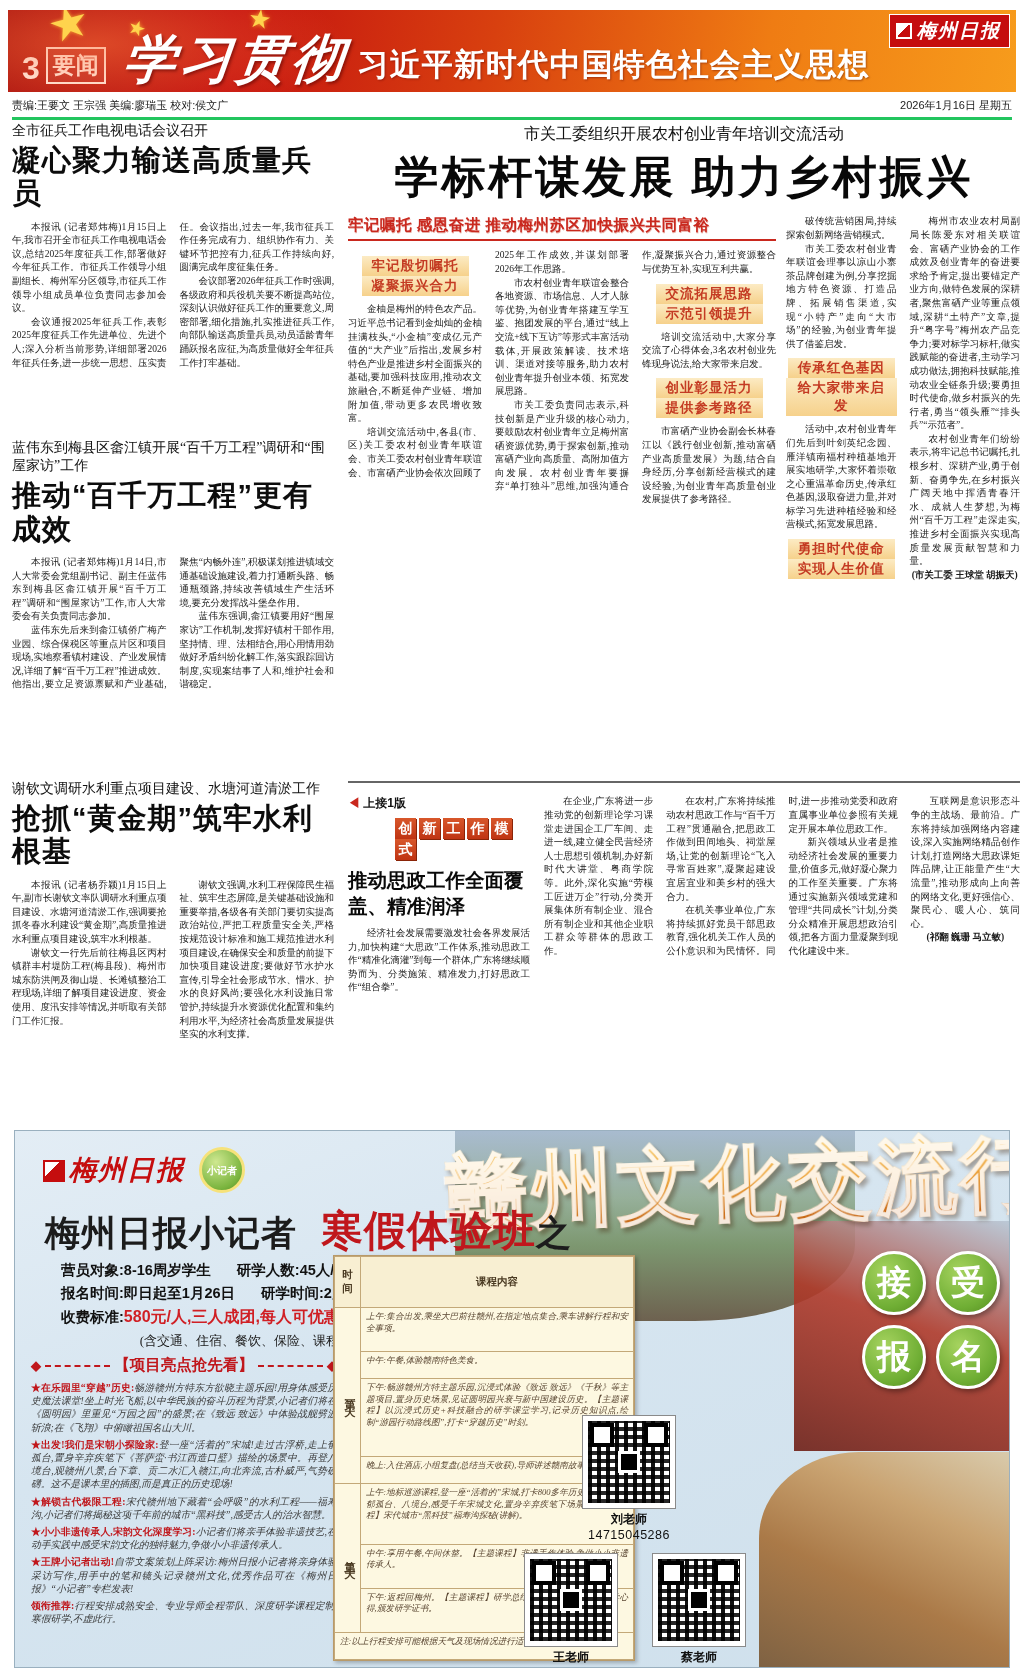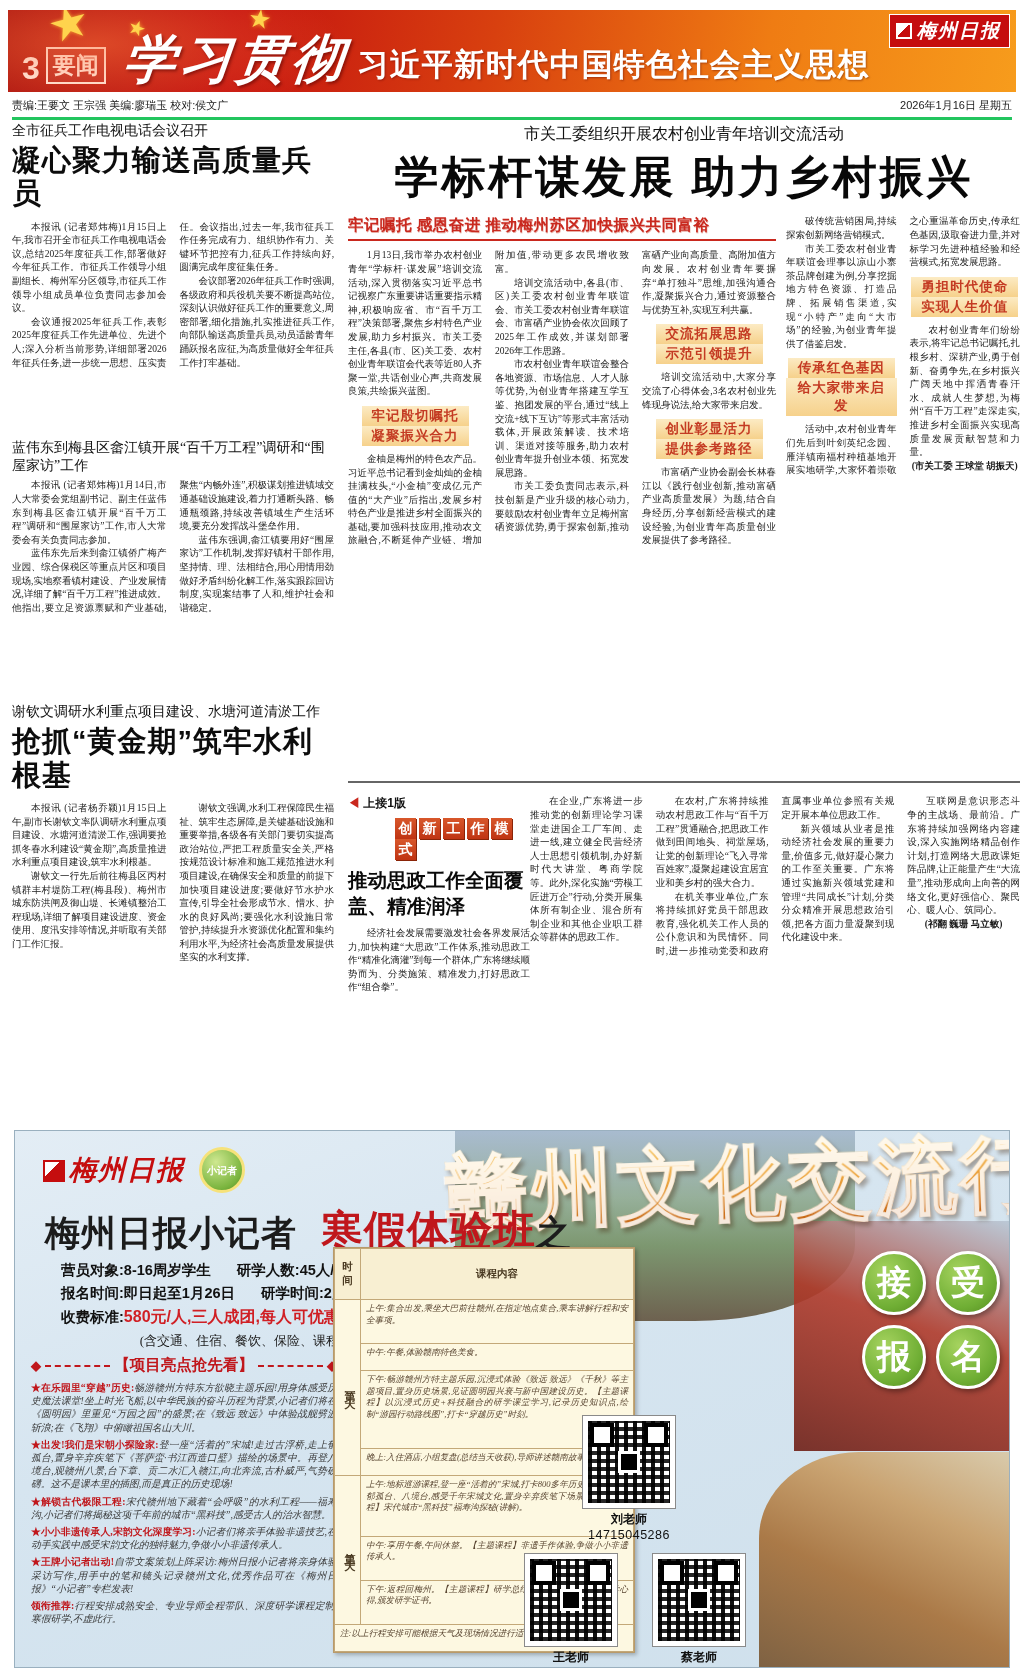--- a/index.html
+++ b/index.html
@@ -58,21 +58,21 @@
   .flow2 { column-count:2; column-gap:13px; height:552px; overflow:hidden; }
   .flow3, .flow2 { text-align:justify; font-size:9.5px; line-height:13.6px; color:#1a1a1a; }
   .flow3 p, .flow2 p, .cont-body p, .cont-lead { text-indent:2em; }
   .subhead { text-align:center; margin:7px 0; break-inside:avoid; }
   .subhead span { display:inline-block; background:linear-gradient(180deg,#fcebc4,#f6d18b); color:#c43b23;
     font-weight:900; font-size:13.5px; padding:1px 10px; line-height:18px; font-family:"Liberation Sans",sans-serif; letter-spacing:1px;}
   .byline { text-align:center; text-indent:0 !important; font-weight:bold; }
 
   
   .cont-divider { border:none; border-top:2.5px solid #666; margin:14px 0 12px; }
-  .continuation { display:flex; }
+  .continuation { display:flex; gap:14px; }
   .cont-left { width:182px; flex:none; }
   .backref { font-size:12px; font-weight:bold; color:#111; margin-bottom:6px; font-family:"Liberation Sans",sans-serif;}
   .backref .tri { color:#c9281e; }
   .tagrow { margin-bottom:8px;padding-left:47px; }
   .tagrow span { display:inline-block; width:21px; height:21px; background:linear-gradient(180deg,#d8572b,#bf3413);
     color:#fff; font-weight:bold; font-size:14px; text-align:center; line-height:21px; margin-right:3px;
     font-family:"Liberation Sans",sans-serif; box-shadow:1px 1px 0 #8a2408;}
   .cont-hl { font-size:19.5px; font-weight:900; line-height:1.3; color:#0a0a0a; font-family:"Liberation Sans",sans-serif; margin-bottom:8px;}
   .cont-lead { font-size:9.5px; line-height:13.6px; text-align:justify; color:#1a1a1a; }
   .cont-body { flex:1; column-count:4; column-gap:13px; height:208px; overflow:hidden;
@@ -109,21 +109,21 @@
   .ad-note { font-weight:normal; font-size:13px; text-align:center; width:400px; color:#222; font-family:"Liberation Serif",serif;}
   .hl-box { position:absolute; left:16px; top:224px; width:306px; z-index:3; }
   .hl-title { display:flex; align-items:center; gap:4px; color:#c0171c; font-weight:900; font-size:15.5px;
     font-family:"Liberation Sans",sans-serif; margin-bottom:5px; white-space:nowrap;}
   .hl-title .dash { flex:1; border-top:2px dashed #c0171c; position:relative; }
   .hl-title .dot { color:#c0171c; font-size:13px; }
   .hl-items { font-size:9.8px; line-height:13.2px; color:#3a3a3a; text-align:justify; height:280px; overflow:hidden;
     font-style:italic;}
   .hl-items p { margin-bottom:4px; }
   .hl-items .lead { color:#c0171c; font-weight:bold; font-style:normal; }
-  .sched { position:absolute; left:318px; top:116px; width:302px; height:406px; z-index:3;
+  .sched { position:absolute; left:318px; top:124px; width:302px; height:406px; z-index:3;
     background:#fdf8e1; border:1px solid #b89a6a; box-shadow:2px 2px 4px rgba(0,0,0,.25);
     font-size:8.6px; color:#5a4632; }
   .sched table { width:100%; height:100%; border-collapse:collapse; }
   .sched th { border:1px solid #c3a878; font-size:10.5px; padding:3px; color:#4a3a22; background:#f8efd2;
     font-family:"Liberation Sans",sans-serif;}
   .sched td { border:1px solid #c3a878; padding:3px 5px; vertical-align:top; line-height:11.5px; text-align:justify; font-style:italic;}
   .sched .day { width:26px; text-align:center; font-weight:bold; font-size:11px; font-style:normal;
     writing-mode:vertical-rl; letter-spacing:4px; color:#4a3a22;}
   .enroll { position:absolute; left:836px; top:120px; width:160px; z-index:4; display:flex; flex-wrap:wrap; gap:10px; justify-content:center;}
   .enroll .gc { width:64px; height:64px; border-radius:50%; background:radial-gradient(circle at 35% 30%,#a6d35f,#6fae34 65%,#538a20);
@@ -177,20 +177,21 @@
         <h2 class="hl">凝心聚力输送高质量兵员</h2>
         <div class="art-body">
           <p>本报讯 (记者郑炜梅)1月15日上午,我市召开全市征兵工作电视电话会议,总结2025年度征兵工作,部署做好今年征兵工作。市征兵工作领导小组副组长、梅州军分区领导,市征兵工作领导小组成员单位负责同志参加会议。</p>
           <p>会议通报2025年征兵工作,表彰2025年度征兵工作先进单位、先进个人;深入分析当前形势,详细部署2026年征兵任务,进一步统一思想、压实责任。会议指出,过去一年,我市征兵工作任务完成有力、组织协作有力、关键环节把控有力,征兵工作持续向好,圆满完成年度征集任务。</p>
           <p>会议部署2026年征兵工作时强调,各级政府和兵役机关要不断提高站位,深刻认识做好征兵工作的重要意义,周密部署,细化措施,扎实推进征兵工作,向部队输送高质量兵员,动员适龄青年踊跃报名应征,为高质量做好全年征兵工作打牢基础。</p>
         </div>
       </article>
 
       <article class="a2">
         <div class="kicker">蓝伟东到梅县区畲江镇开展“百千万工程”调研和“围屋家访”工作</div>
+        <h2 class="hl">推动“百千万工程”更有成效</h2>
         <div class="art-body">
           <p>本报讯 (记者郑炜梅)1月14日,市人大常委会党组副书记、副主任蓝伟东到梅县区畲江镇开展“百千万工程”调研和“围屋家访”工作,市人大常委会有关负责同志参加。</p>
           <p>蓝伟东先后来到畲江镇侨广梅产业园、综合保税区等重点片区和项目现场,实地察看镇村建设、产业发展情况,详细了解“百千万工程”推进成效。他指出,要立足资源禀赋和产业基础,聚焦“内畅外连”,积极谋划推进镇域交通基础设施建设,着力打通断头路、畅通瓶颈路,持续改善镇域生产生活环境,要充分发挥战斗堡垒作用。</p>
           <p>蓝伟东强调,畲江镇要用好“围屋家访”工作机制,发挥好镇村干部作用,坚持情、理、法相结合,用心用情用劲做好矛盾纠纷化解工作,落实跟踪回访制度,实现案结事了人和,维护社会和谐稳定。</p>
         </div>
       </article>
 
       <article class="a3">
         <div class="kicker">谢钦文调研水利重点项目建设、水塘河道清淤工作</div>
         <h2 class="hl">抢抓“黄金期”筑牢水利根基</h2>
@@ -205,21 +206,20 @@
 
     <div class="right-rail">
 
       <article>
         <div class="main-kicker">市关工委组织开展农村创业青年培训交流活动</div>
         <h1 class="main-hl">学标杆谋发展 助力乡村振兴</h1>
         <div class="main-body">
           <div class="mb-left">
             <div class="red-banner">牢记嘱托 感恩奋进 推动梅州苏区加快振兴共同富裕</div>
             <div class="flow3">
-              <p>1月13日,我市举办农村创业青年“学标杆·谋发展”培训交流活动,深入贯彻落实习近平总书记视察广东重要讲话重要指示精神,积极响应省、市“百千万工程”决策部署,聚焦乡村特色产业发展,助力乡村振兴。市关工委主任,各县(市、区)关工委、农村创业青年联谊会代表等近80人齐聚一堂,共话创业心声,共商发展良策,共绘振兴蓝图。</p>
               <div class="subhead">
                 <span>牢记殷切嘱托</span><br>
                 <span>凝聚振兴合力</span>
               </div>
               <p>金柚是梅州的特色农产品。习近平总书记看到金灿灿的金柚挂满枝头,“小金柚”变成亿元产值的“大产业”后指出,发展乡村特色产业是推进乡村全面振兴的基础,要加强科技应用,推动农文旅融合,不断延伸产业链、增加附加值,带动更多农民增收致富。</p>
               <p>培训交流活动中,各县(市、区)关工委农村创业青年联谊会、市关工委农村创业青年联谊会、市富硒产业协会依次回顾了2025年工作成效,并谋划部署2026年工作思路。</p>
               <p>市农村创业青年联谊会整合各地资源、市场信息、人才人脉等优势,为创业青年搭建互学互鉴、抱团发展的平台,通过“线上交流+线下互访”等形式丰富活动载体,开展政策解读、技术培训、渠道对接等服务,助力农村创业青年提升创业本领、拓宽发展思路。</p>
               <p>市关工委负责同志表示,科技创新是产业升级的核心动力,要鼓励农村创业青年立足梅州富硒资源优势,勇于探索创新,推动富硒产业向高质量、高附加值方向发展。农村创业青年要摒弃“单打独斗”思维,加强沟通合作,凝聚振兴合力,通过资源整合与优势互补,实现互利共赢。</p>
               <div class="subhead">
                 <span>交流拓展思路</span><br>
@@ -239,20 +239,21 @@
               <p>市关工委农村创业青年联谊会理事以凉山小寨茶品牌创建为例,分享挖掘地方特色资源、打造品牌、拓展销售渠道,实现“小特产”走向“大市场”的经验,为创业青年提供了借鉴启发。</p>
               <div class="subhead">
                 <span>传承红色基因</span><br>
                 <span>给大家带来启发</span>
               </div>
               <p>活动中,农村创业青年们先后到叶剑英纪念园、雁洋镇南福村种植基地开展实地研学,大家怀着崇敬之心重温革命历史,传承红色基因,汲取奋进力量,并对标学习先进种植经验和经营模式,拓宽发展思路。</p>
               <div class="subhead">
                 <span>勇担时代使命</span><br>
                 <span>实现人生价值</span>
               </div>
+              <p>梅州市农业农村局副局长陈爱东对相关联谊会、富硒产业协会的工作成效及创业青年的奋进要求给予肯定,提出要锚定产业方向,做特色发展的深耕者,聚焦富硒产业等重点领域,深耕“土特产”文章,提升“粤字号”梅州农产品竞争力;要对标学习标杆,做实践赋能的奋进者,主动学习成功做法,拥抱科技赋能,推动农业全链条升级;要勇担时代使命,做乡村振兴的先行者,勇当“领头雁”“排头兵”“示范者”。</p>
               <p>农村创业青年们纷纷表示,将牢记总书记嘱托,扎根乡村、深耕产业,勇于创新、奋勇争先,在乡村振兴广阔天地中挥洒青春汗水、成就人生梦想,为梅州“百千万工程”走深走实,推进乡村全面振兴实现高质量发展贡献智慧和力量。</p>
               <p class="byline">(市关工委 王球堂 胡振天)</p>
             </div>
           </div>
         </div>
       </article>
 
       <hr class="cont-divider">
 
       <article class="continuation">

